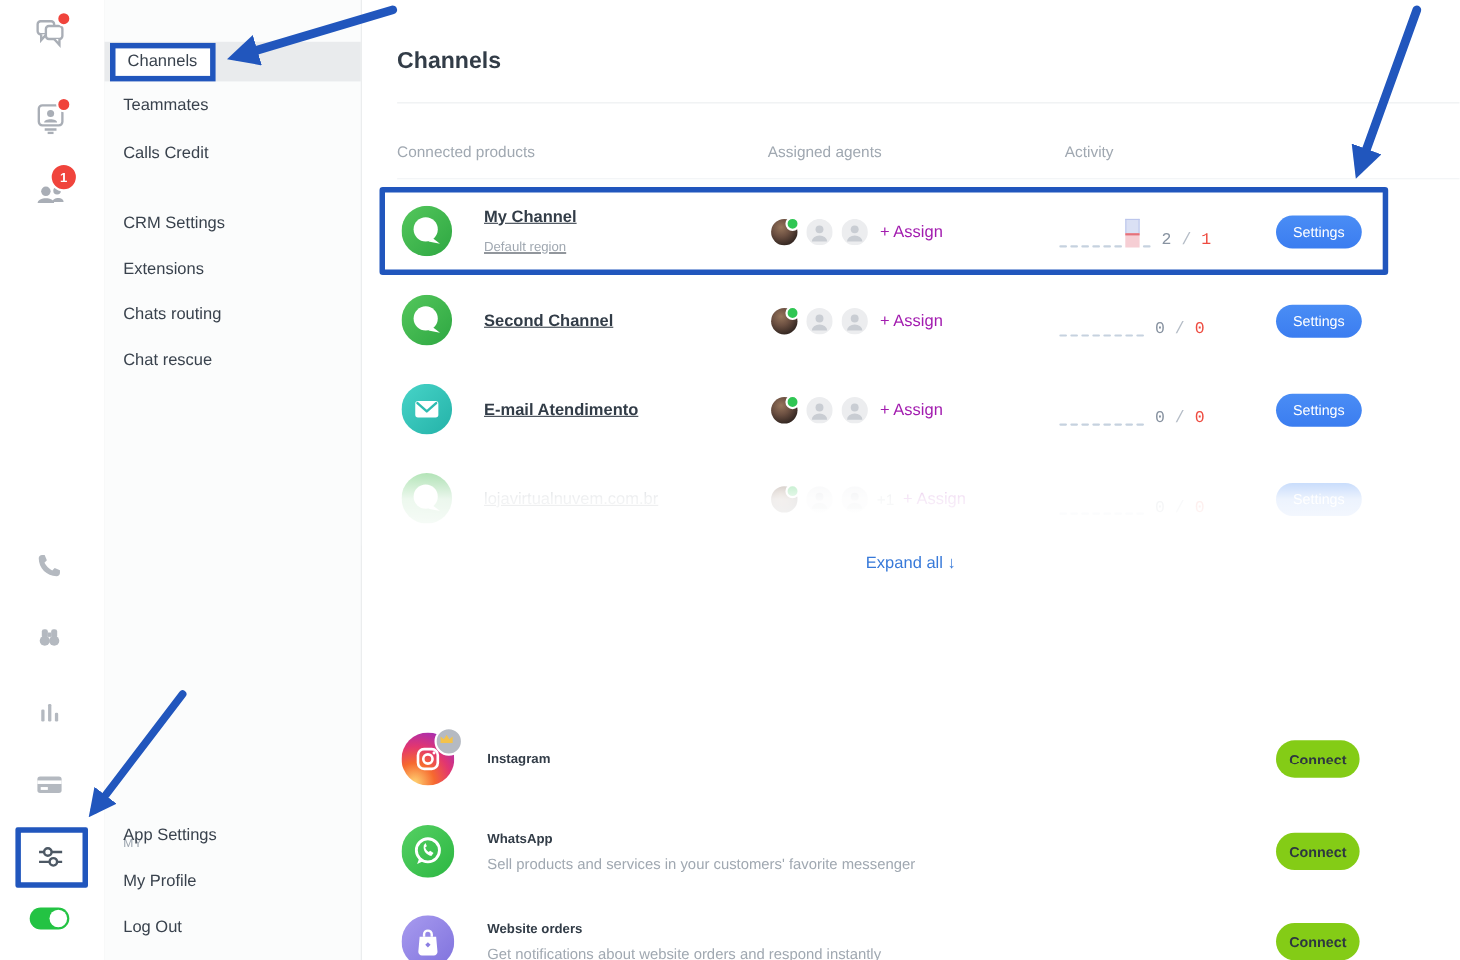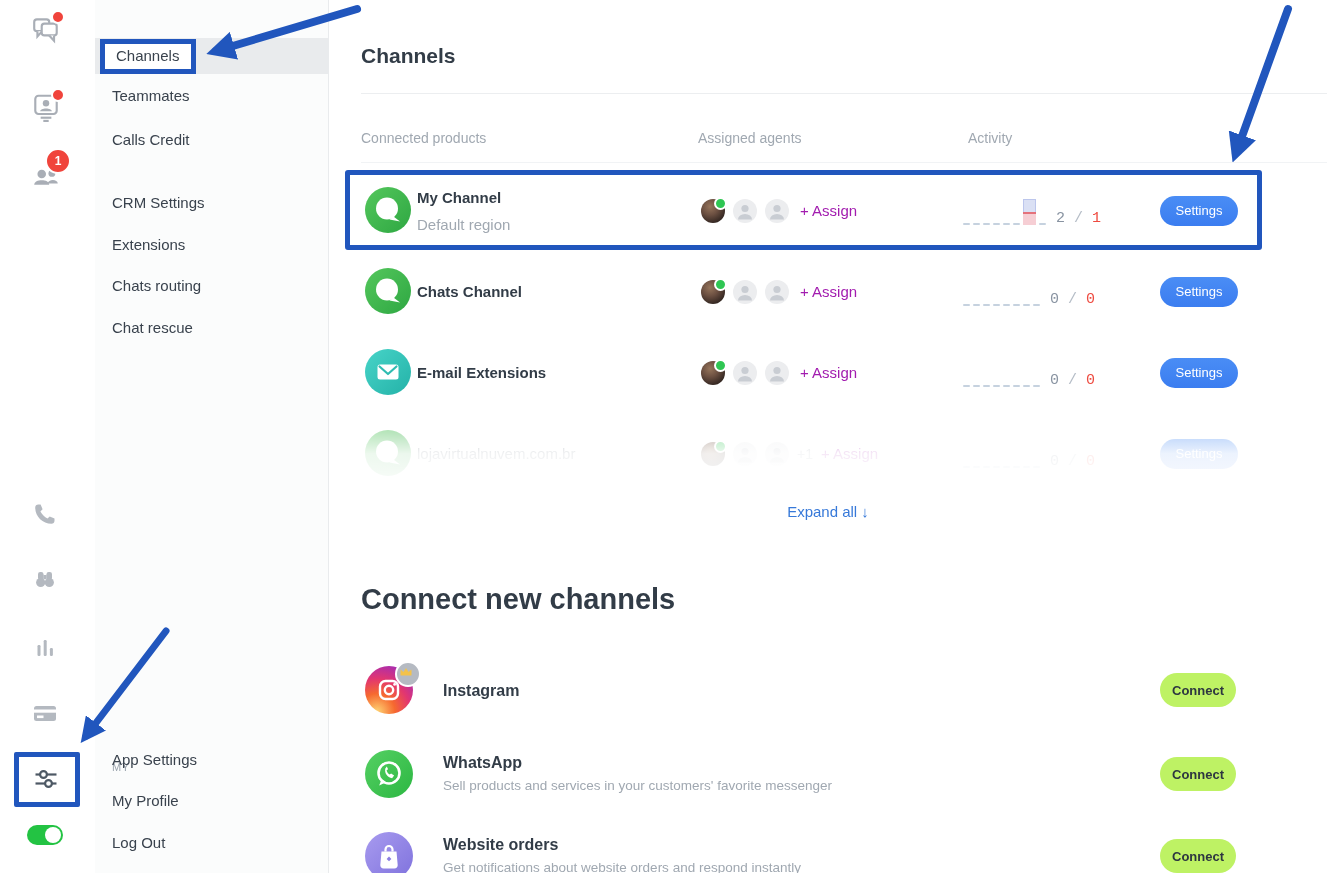--- a/index.html
+++ b/index.html
@@ -28,23 +28,23 @@
   .two-line span{display:block;line-height:23px;}
 
   
   .main{position:absolute;left:329px;top:0;width:998px;height:873px;background:#fff;}
   .page-title{position:absolute;left:32px;top:44px;font-size:21px;font-weight:700;color:#323c47;}
   .divider{position:absolute;left:32px;right:0;height:1px;background:#eceef0;}
   .th{position:absolute;top:130px;font-size:14px;color:#a0a8b1;}
 
   .row{position:absolute;left:0;width:998px;height:81px;}
   .c-icon{position:absolute;left:36px;top:17px;width:46px;height:46px;}
-  .c-text{position:absolute;left:88px;top:50%;transform:translateY(-50%);}
+  .c-text{position:absolute;left:111px;top:50%;transform:translateY(-50%);text-decoration:underline;}
   .ch-name{font-size:15px;font-weight:700;color:#323c47;line-height:20px;}
-  .ch-sub{font-size:15px;color:#a0a8b1;line-height:20px;margin-top:7px;}
+  .ch-sub{font-size:12px;color:#a0a8b1;line-height:20px;margin-top:7px;}
   .c-agents{position:absolute;left:372px;top:50%;transform:translateY(-50%);display:flex;align-items:center;gap:8px;}
   .av{width:24px;height:24px;border-radius:50%;position:relative;flex:0 0 auto;}
   .av-photo{background:radial-gradient(circle at 38% 32%, #96755b 0%, #6b4f41 38%, #392b25 72%, #1f1815 100%);}
   .av .odot{position:absolute;right:-2px;top:-2px;width:9px;height:9px;border-radius:50%;background:#2fc653;border:2px solid #fff;}
   .extra-agents{font-size:14px;color:#a8b0b9;}
   .assign{font-size:15px;color:#a21caf;cursor:pointer;white-space:nowrap;}
   .c-activity{position:absolute;left:634px;bottom:26px;display:flex;align-items:flex-end;gap:10px;}
   .spark{display:flex;align-items:flex-end;gap:3px;height:28px;}
   .dash{width:7px;height:2px;border-radius:1px;background:#c6d2df;}
   .sbar{width:13px;display:flex;flex-direction:column;}
@@ -60,24 +60,24 @@
   .row.faded{opacity:.8;}
   .fadeout{position:absolute;left:0;top:402px;width:998px;height:94px;z-index:6;pointer-events:none;
     background:linear-gradient(180deg, rgba(255,255,255,0) 0%, rgba(255,255,255,.88) 55%, #ffffff 100%);}
   .expand{position:absolute;left:0;top:503px;width:998px;text-align:center;font-size:15px;color:#3779d9;cursor:pointer;z-index:7;}
 
   .connect-title{position:absolute;left:32px;top:583px;font-size:29px;font-weight:700;color:#323c47;}
   .crow{position:absolute;left:0;width:998px;height:84px;}
   .crow .c-icon2{position:absolute;left:36px;top:18px;width:48px;height:48px;}
   .crown-badge{position:absolute;left:30px;top:-5px;width:22px;height:22px;border-radius:50%;background:#b5bac2;border:2px solid #fff;}
   .crow .c-text2{position:absolute;left:114px;top:50%;transform:translateY(-50%);}
-  .cn-name{font-size:16px;font-weight:700;color:#323c47;line-height:19px;}
+  .cn-name{font-size:12px;font-weight:700;color:#323c47;line-height:19px;}
   .cn-desc{font-size:13.5px;color:#a0a8b1;line-height:19px;margin-top:4px;}
   .btn-connect{position:absolute;left:831px;top:50%;transform:translateY(-50%);width:76px;height:34px;border:none;
-    border-radius:17px;background:#bef264;color:#2d3640;font-size:13px;font-weight:700;font-family:"Liberation Sans",sans-serif;cursor:pointer;}
+    border-radius:17px;background:#84cc16;color:#2d3640;font-size:13px;font-weight:700;font-family:"Liberation Sans",sans-serif;cursor:pointer;}
 
   
   .anno{position:absolute;border:5px solid #2156bd;box-sizing:border-box;z-index:40;pointer-events:none;}
   #arrows{position:absolute;left:0;top:0;z-index:45;pointer-events:none;}
 </style>
 </head>
 <body>
 
 <aside class="rail">
   <div class="rail-ic" style="top:14px">
@@ -256,21 +256,21 @@
           <stop offset="0" stop-color="#54c75c"></stop>
               <stop offset="1" stop-color="#2ea742"></stop>
             </linearGradient>
           </defs>
         <circle cx="23" cy="23" r="23" fill="url(#gJ2)"></circle>
         <circle cx="22" cy="21.5" r="11" fill="#fff"></circle>
         <path d="M28.5 29.5 L35 34.5 L24.5 32.5 Z" fill="#fff"></path>
       </svg>
     </div>
     <div class="c-text">
-        <div class="ch-name">Chats Channel</div>
+        <div class="ch-name">Second Channel</div>
       </div>
     <div class="c-agents">
       <span class="av av-photo">
           <span class="odot"></span>
         </span>
       <span class="av"><svg width="24" height="24" viewBox="0 0 24 24">
             <circle cx="12" cy="12" r="12" fill="#ecedef"></circle>
             <circle cx="12" cy="9.5" r="3.6" fill="#c9cdd3"></circle>
             <path d="M5 20.5 a7 5.5 0 0 1 14 0 z" fill="#c9cdd3"></path>
           </svg></span>
@@ -309,21 +309,21 @@
           <stop offset="0" stop-color="#47d4c8"></stop>
               <stop offset="1" stop-color="#24b2a8"></stop>
             </linearGradient>
           </defs>
         <circle cx="23" cy="23" r="23" fill="url(#gE1)"></circle>
         <rect x="12.5" y="15.5" width="21" height="15" rx="2.5" fill="#fff"></rect>
         <path d="M14.5 17.5 L23 25 L31.5 17.5" stroke="#2fbcb1" stroke-width="2.2" fill="none" stroke-linecap="round" stroke-linejoin="round"></path>
       </svg>
     </div>
     <div class="c-text">
-        <div class="ch-name">E-mail Extensions</div>
+        <div class="ch-name">E-mail Atendimento</div>
       </div>
     <div class="c-agents">
       <span class="av av-photo">
           <span class="odot"></span>
         </span>
       <span class="av"><svg width="24" height="24" viewBox="0 0 24 24">
             <circle cx="12" cy="12" r="12" fill="#ecedef"></circle>
             <circle cx="12" cy="9.5" r="3.6" fill="#c9cdd3"></circle>
             <path d="M5 20.5 a7 5.5 0 0 1 14 0 z" fill="#c9cdd3"></path>
           </svg></span>
@@ -404,21 +404,20 @@
         <span class="n-slash"> <span>/</span> </span>
         <span class="n-missed">0</span>
       </span>
     </div>
     <button class="btn-settings">Settings</button>
   </div>
 
   <div class="fadeout"></div>
   <div class="expand">Expand all ↓</div>
 
-  <h2 class="connect-title" style="margin:0">Connect new channels</h2>
 
   <div class="crow" style="top:648px">
     <div class="c-icon2">
       <svg width="48" height="48" viewBox="0 0 48 48">
         <defs>
             <radialGradient id="gIG" cx="0.25" cy="0.95" r="1.25">
           <stop offset="0" stop-color="#fed373"></stop>
               <stop offset="0.3" stop-color="#f6692f"></stop>
           <stop offset="0.55" stop-color="#e23670"></stop>
               <stop offset="0.78" stop-color="#b02ea8"></stop>

